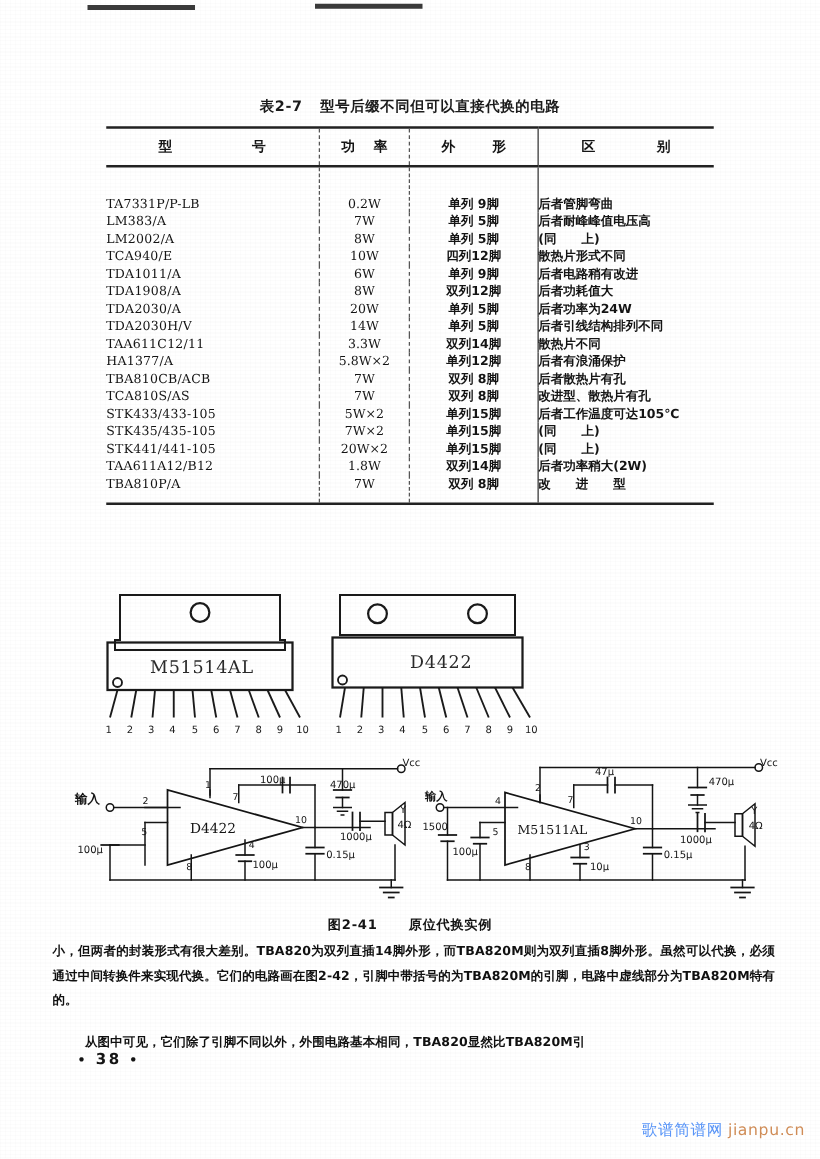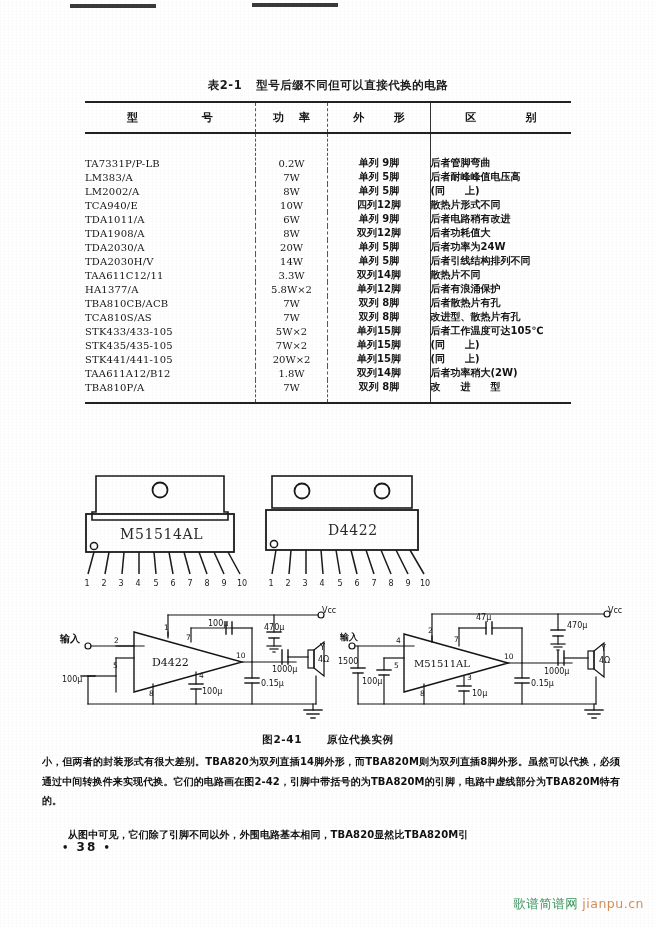--- a/index.html
+++ b/index.html
@@ -83,33 +83,33 @@
   .pageno{
     position:absolute;left:62px;top:840px;font-size:12px;font-weight:bold;letter-spacing:2px;
   }
   .pageno .dot{font-size:10px;}
 
   
   .wm{
     position:absolute;right:12px;bottom:14px;
     font-size:12.5px;letter-spacing:.5px;opacity:.85;
   }
-  .wm .cn{color:#15803d;}
+  .wm .cn{color:#3b82f6;}
   .wm .en{color:#c8793a;margin-left:4px;font-family:"DejaVu Sans","Liberation Sans",sans-serif;}
 </style>
 </head>
 <body>
 
 <div class="paper-noise"></div>
 <div class="scanmark" id="sm-left"></div>
 <div class="scanmark" id="sm-right"></div>
 
 <div class="table-wrap">
   <div class="tbl-title">
-    <span class="t-num">表2-1</span><span>型号后缀不同但可以直接代换的电路</span>
+    <span class="t-num">表2-7</span><span>型号后缀不同但可以直接代换的电路</span>
   </div>
 
   <table class="spec">
     <thead>
       <tr class="head">
         <th class="c1" style="width:35%;">
           <div class="hdr-inner">
             <span>型</span>
             <span>号</span>
           </div>

